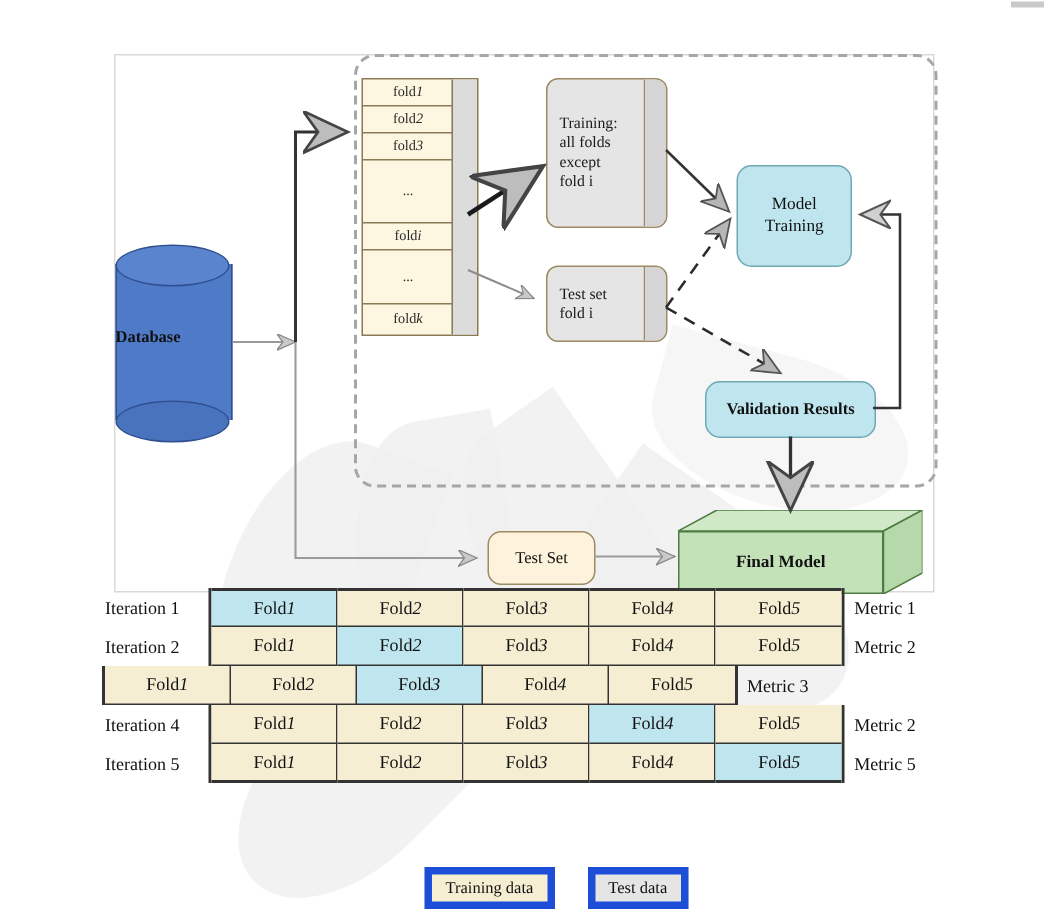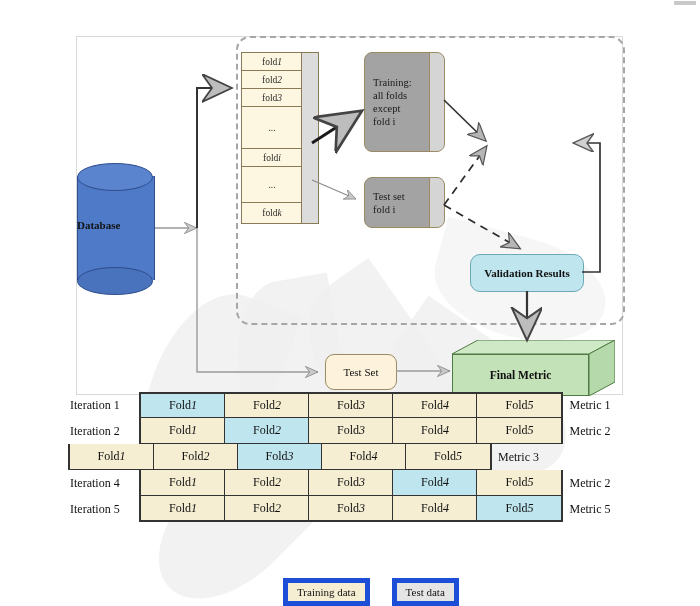--- a/index.html
+++ b/index.html
@@ -37,21 +37,21 @@
   
   .foldlist{position:absolute;left:241px;top:52px;width:76px;height:170px;
             border:1px solid #8a7a55;background:#fdf6e0;}
   .foldlist .side{position:absolute;right:0;top:0;width:16px;height:100%;background:#dcdcdc;border-left:1px solid #8a7a55;}
   .fold-cell{position:absolute;left:0;width:60px;border-bottom:1px solid #8a7a55;
              font-size:9.5px;color:#2a2a2a;text-align:center;box-sizing:border-box;
              display:flex;align-items:center;justify-content:center;}
   .fold-cell i{font-style:italic;}
 
   
-  .ybox{position:absolute;background:#a3a3a3;border:1px solid #9b8a63;border-radius:8px;}
+  .ybox{position:absolute;background:#e5e5e5;border:1px solid #9b8a63;border-radius:8px;}
   .ybox .side{position:absolute;right:0;top:0;width:14px;height:100%;background:#d5d5d5;border-left:1px solid #9b8a63;border-radius:0 7px 7px 0;}
   .ybox .txt{position:absolute;left:8px;top:0;right:16px;height:100%;display:flex;flex-direction:column;justify-content:center;
              font-size:10.5px;line-height:13px;color:#1a1a1a;}
 
   .ybox-plain{position:absolute;background:#fdf3dc;border:1px solid #9b8a63;border-radius:9px;
              display:flex;align-items:center;justify-content:center;font-size:11px;color:#111;}
 
   
   .bbox{position:absolute;background:#bfe6ef;border:1px solid #6fa8b5;border-radius:10px;
         display:flex;flex-direction:column;align-items:center;justify-content:center;
@@ -138,36 +138,40 @@
   </div>
 
   <div class="ybox" style="left:364px;top:177px;width:79px;height:49px;">
     <div class="side"></div>
     <div class="txt">
       <div>Test set</div>
       <div>fold i</div>
     </div>
   </div>
 
+  <div class="bbox" style="left:491px;top:110px;width:75px;height:66px;">
+    <div>Model</div>
+    <div>Training</div>
+  </div>
 
   <div class="bbox bold" style="left:470px;top:254px;width:112px;height:36px;">
     <div>Validation Results</div>
   </div>
 
   <div class="ybox-plain" style="left:325px;top:354px;width:70px;height:34px;">
     <span>Test Set</span>
   </div>
 
   <div class="fm">
     <svg width="163" height="56" viewBox="0 0 163 56">
       <polygon points="0,14 26,0 163,0 137,14" fill="#cfe8c6" stroke="#4f7a44" stroke-width="1"></polygon>
       <polygon points="137,14 163,0 163,42 137,56" fill="#b5d9aa" stroke="#4f7a44" stroke-width="1"></polygon>
       <rect x="0.5" y="14.5" width="136" height="41" fill="#c3e2b8" stroke="#4f7a44" stroke-width="1"></rect>
     </svg>
-    <div style="position:absolute;left:0;top:14px;width:137px;height:42px;display:flex;align-items:center;justify-content:center;font-size:11.5px;font-weight:bold;color:#111;">Final Metric</div>
+    <div style="position:absolute;left:0;top:14px;width:137px;height:42px;display:flex;align-items:center;justify-content:center;font-size:11.5px;font-weight:bold;color:#111;">Final Model</div>
   </div>
 
   <svg class="ov">
     <defs>
       <marker id="ahOpen" markerWidth="12" markerHeight="12" refX="10" refY="5" orient="auto">
         <path d="M0,0 L11,5 L0,10 L3.5,5 Z" fill="#b6b6b6" stroke="#555" stroke-width=".7"></path>
       </marker>
       <marker id="ahThin" markerWidth="10" markerHeight="10" refX="9" refY="4" orient="auto">
         <path d="M0,0 L9,4 L0,8 L3,4 Z" fill="#c9c9c9" stroke="#888" stroke-width=".6"></path>
       </marker>

